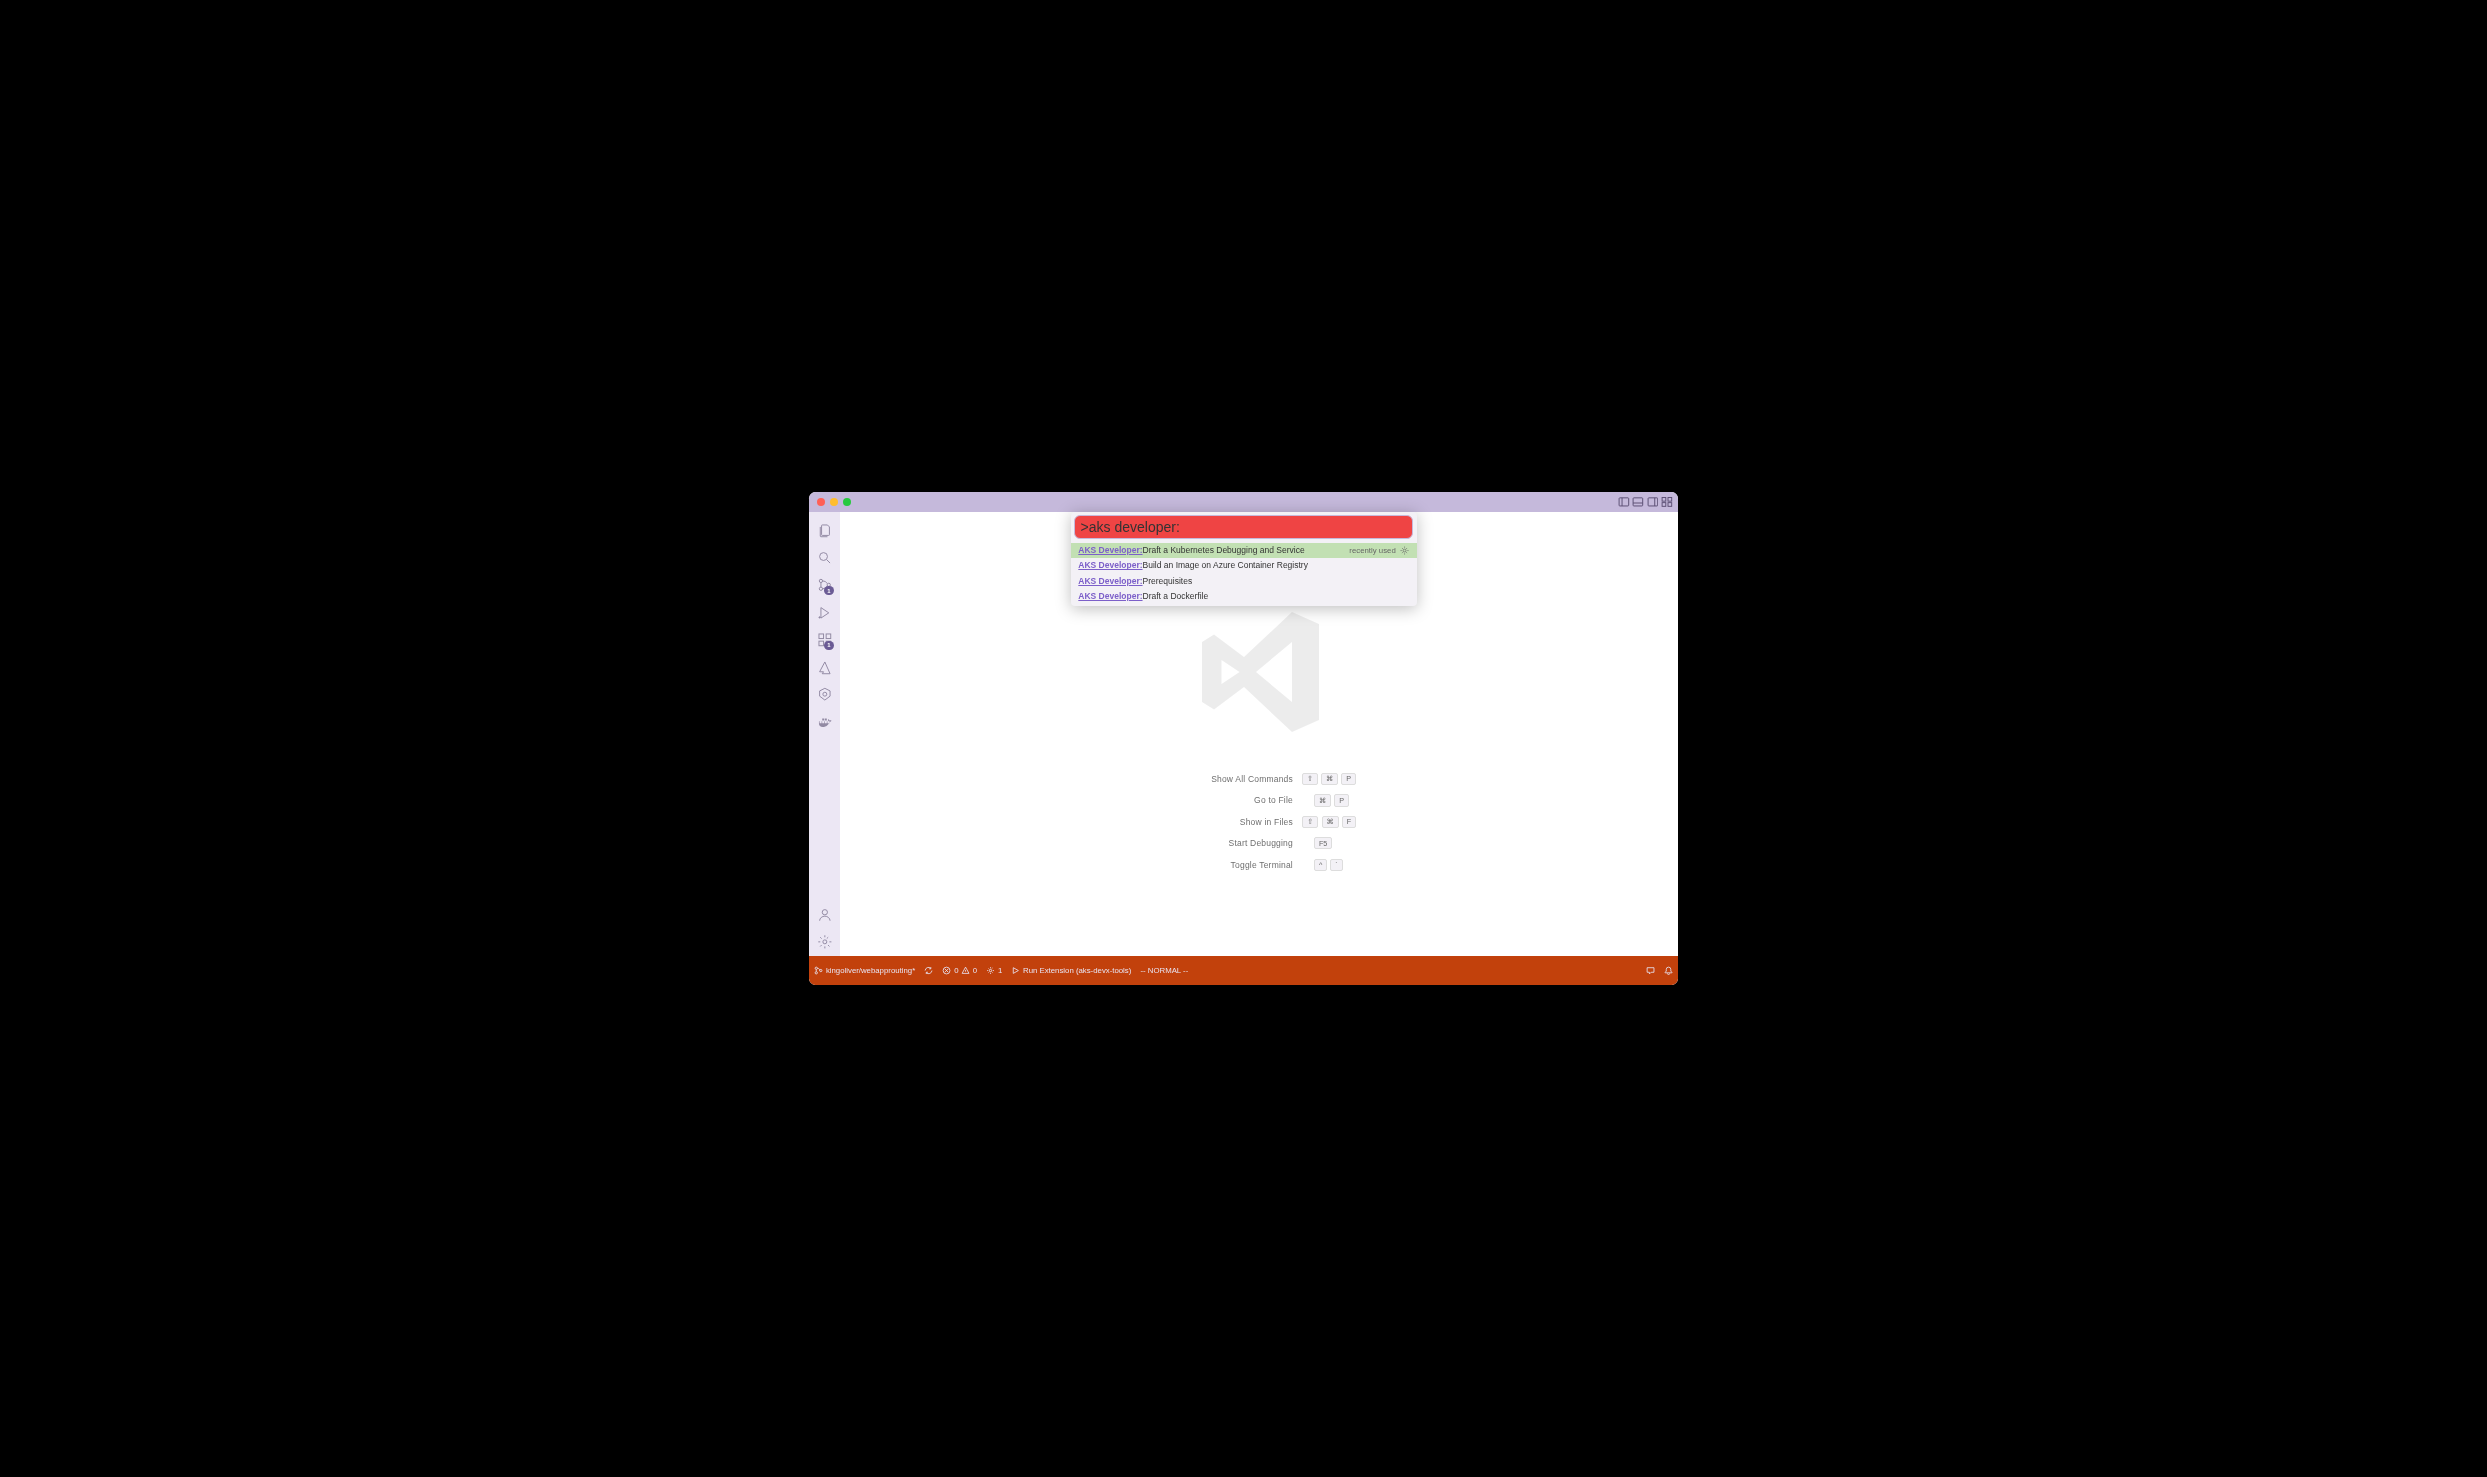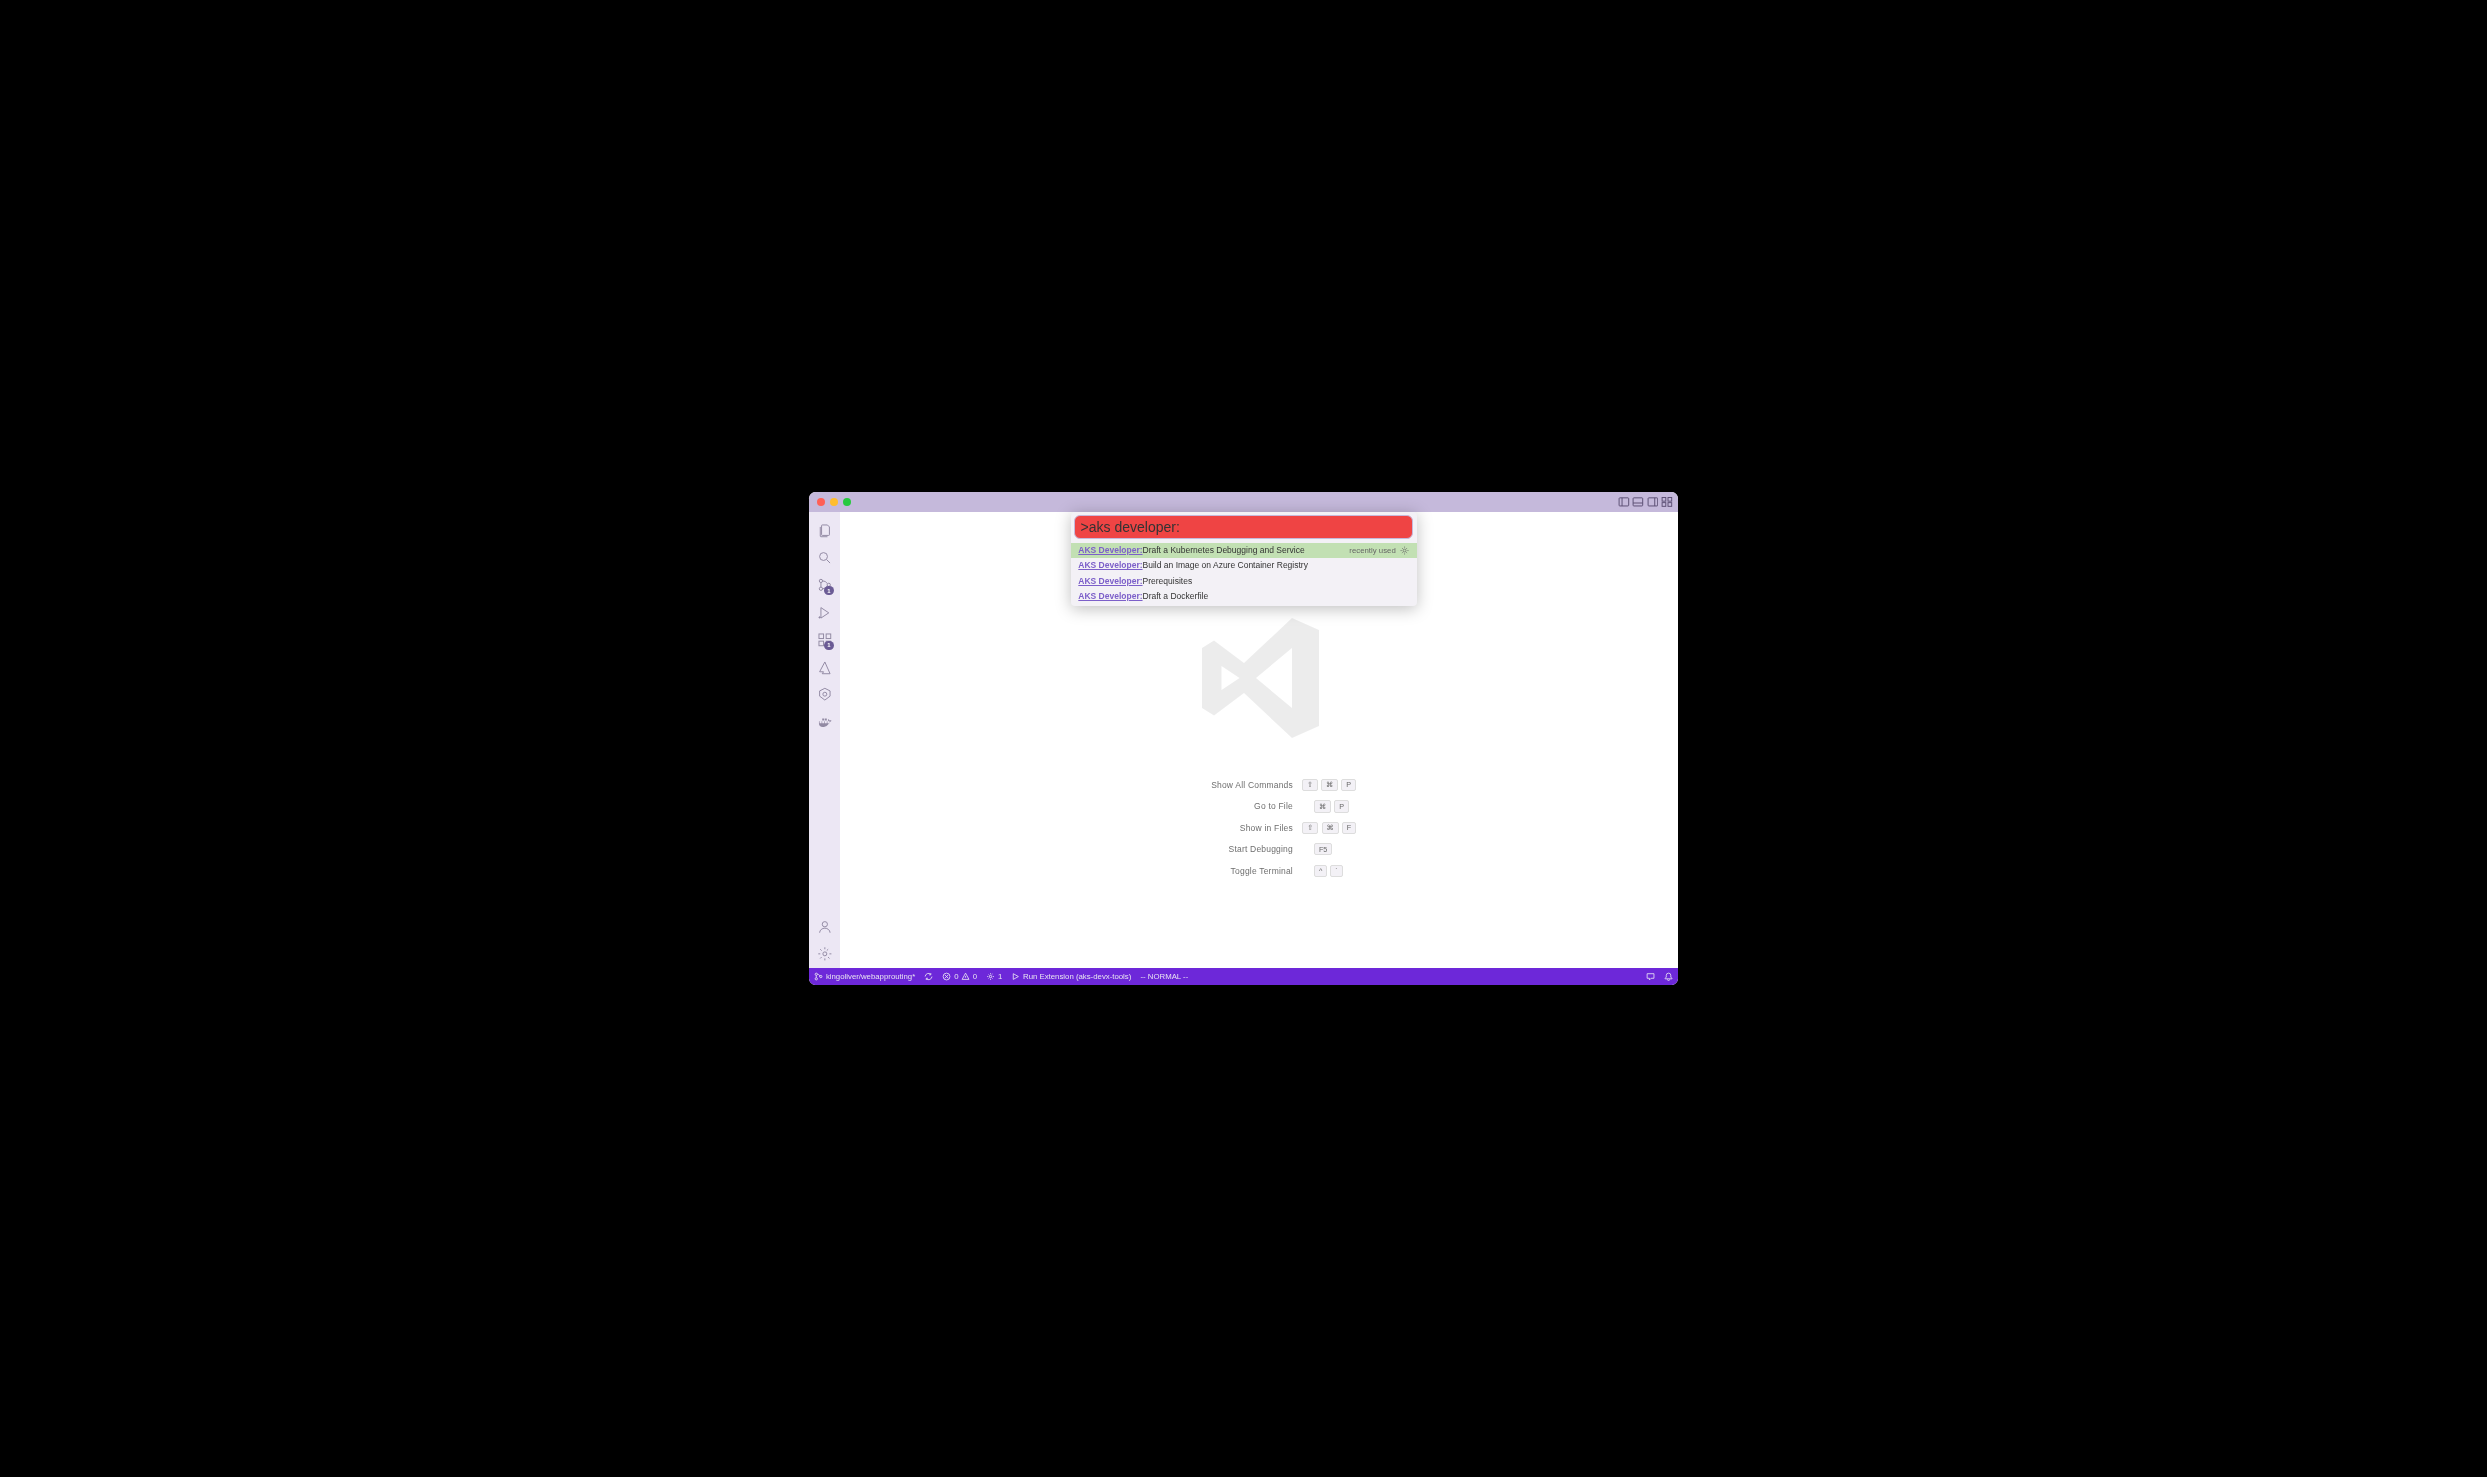--- a/index.html
+++ b/index.html
@@ -166,22 +166,22 @@
     .palette-prefix { color: #7c5fc9; font-weight: 600; text-decoration: underline; }
     .palette-text { color: #333; }
     .palette-item.selected .palette-text { color: #333; }
     .palette-right {
       display: flex; align-items: center; gap: 3.9px;
       color: #666; font-size: 7.8px; padding-left: 41px;
     }
     .gear-small { width: 9.1px; height: 9.1px; color: #666; }
     
     .status-bar {
-      height: 17px;
-      background: #6d28d9;
+      height: 29px;
+      background: #c2410c;
       color: #e8e3f2;
       display: flex;
       align-items: center;
       font-size: 7.8px;
       padding: 0 5.2px;
       justify-content: space-between;
     }
     .status-left, .status-right { display: flex; align-items: center; gap: 9.1px; }
     .status-item { display: flex; align-items: center; gap: 2.6px; cursor: pointer; }
     .status-item svg { width: 9.1px; height: 9.1px; }

